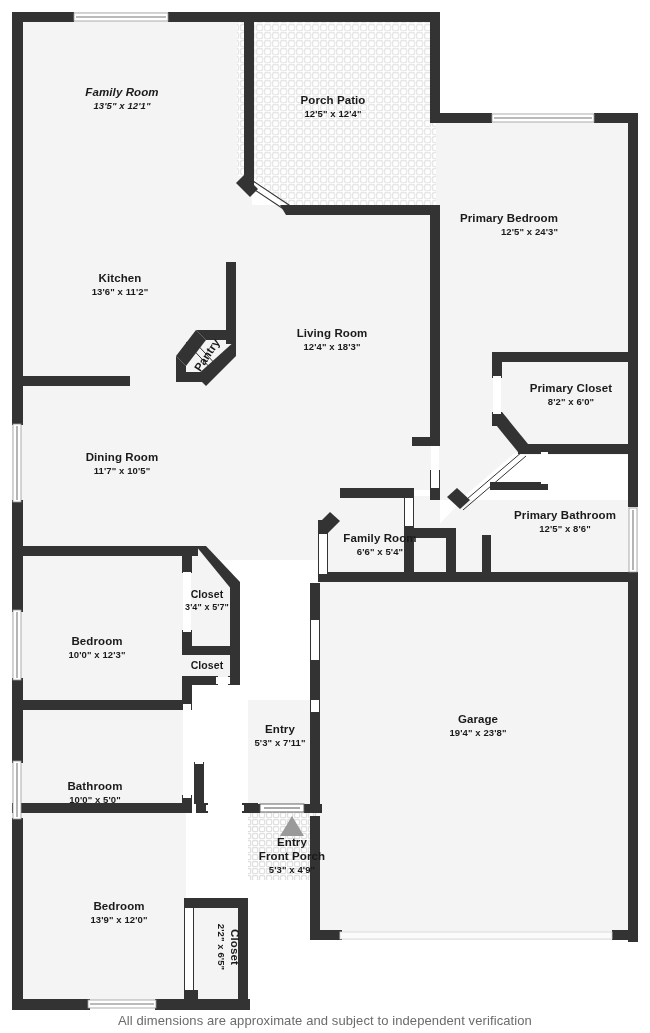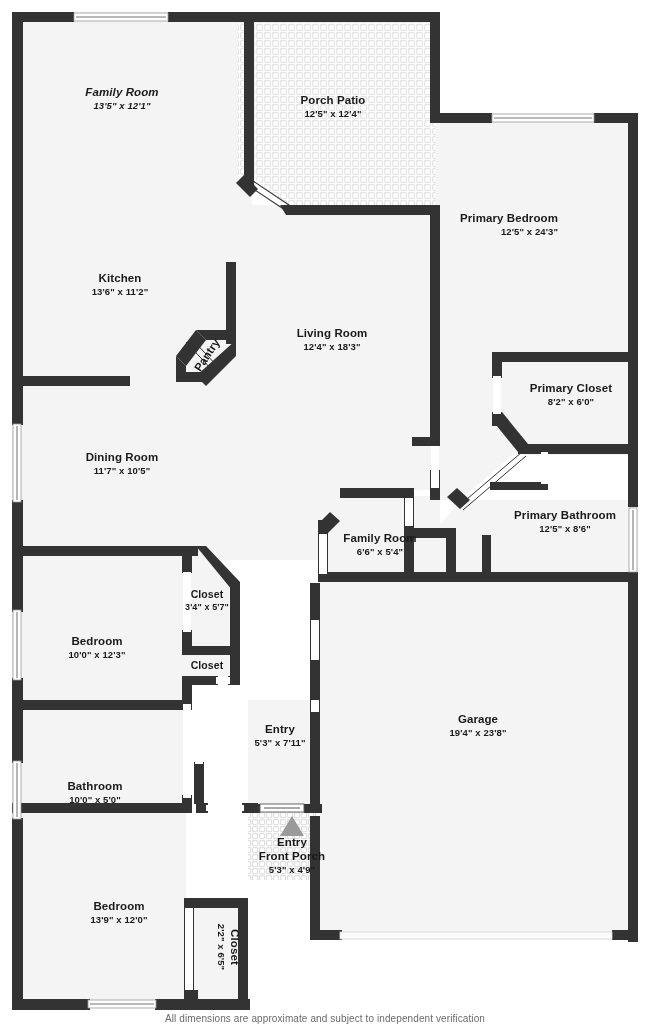--- a/index.html
+++ b/index.html
@@ -19,21 +19,21 @@
   .label .rdim{
     font-size:9.5px;font-weight:bold;line-height:13px;letter-spacing:.1px;
   }
   .label.small .rname{font-size:10.5px;line-height:13px;}
   .label.small .rdim{font-size:9px;line-height:12px;}
   .rot-pantry{transform:translate(-50%,-50%) rotate(-56deg);}
   .rot-closet{transform:translate(-50%,-50%) rotate(90deg);}
   .center{transform:translate(-50%,-50%);}
   #footer{
     position:absolute;left:0;right:0;top:1013px;text-align:center;
-    font-size:10px;color:#6b6b6b;letter-spacing:.1px;
+    font-size:13px;color:#6b6b6b;letter-spacing:.1px;
     font-family:"Liberation Sans", sans-serif;
   }
 </style>
 </head>
 <body>
 
 <svg id="plan" viewBox="0 0 650 1033" xmlns="http://www.w3.org/2000/svg">
   <defs>
     <pattern id="patioTex" width="8" height="8" patternUnits="userSpaceOnUse">
       <rect width="8" height="8" fill="#ffffff"></rect>

